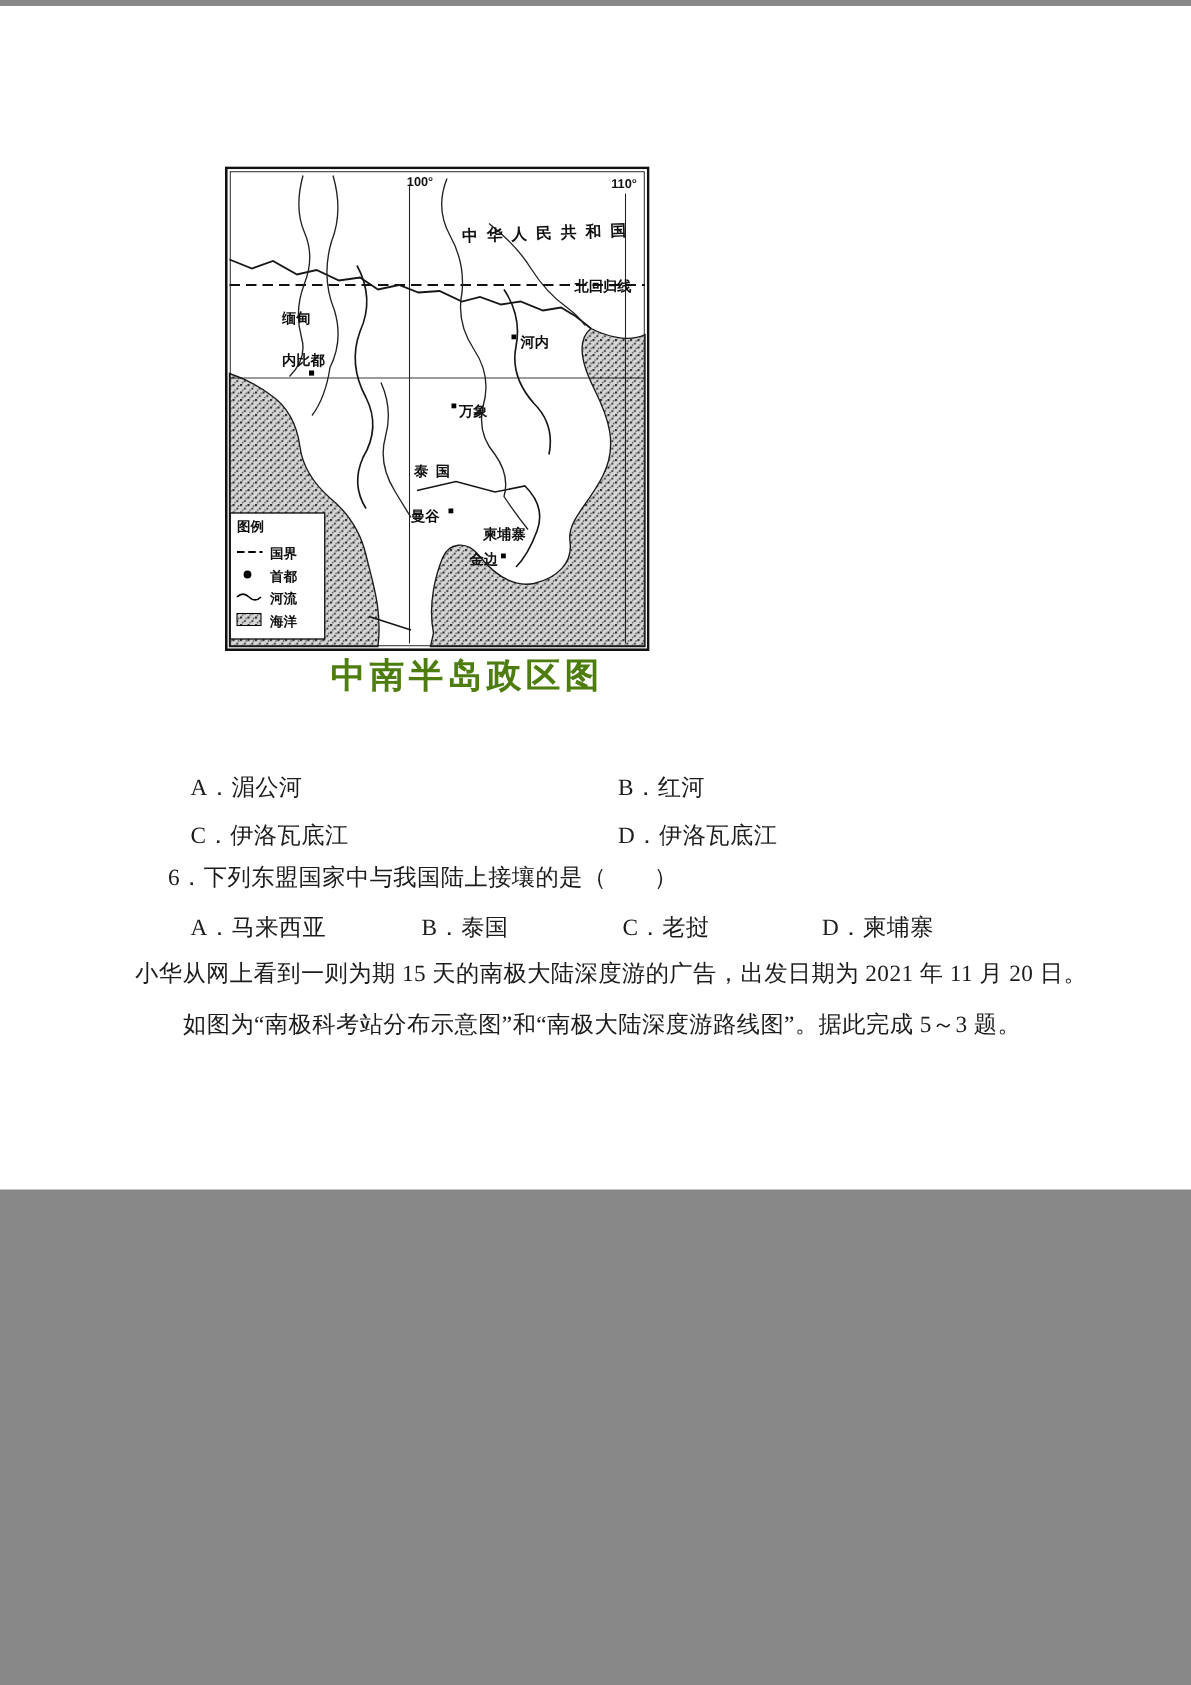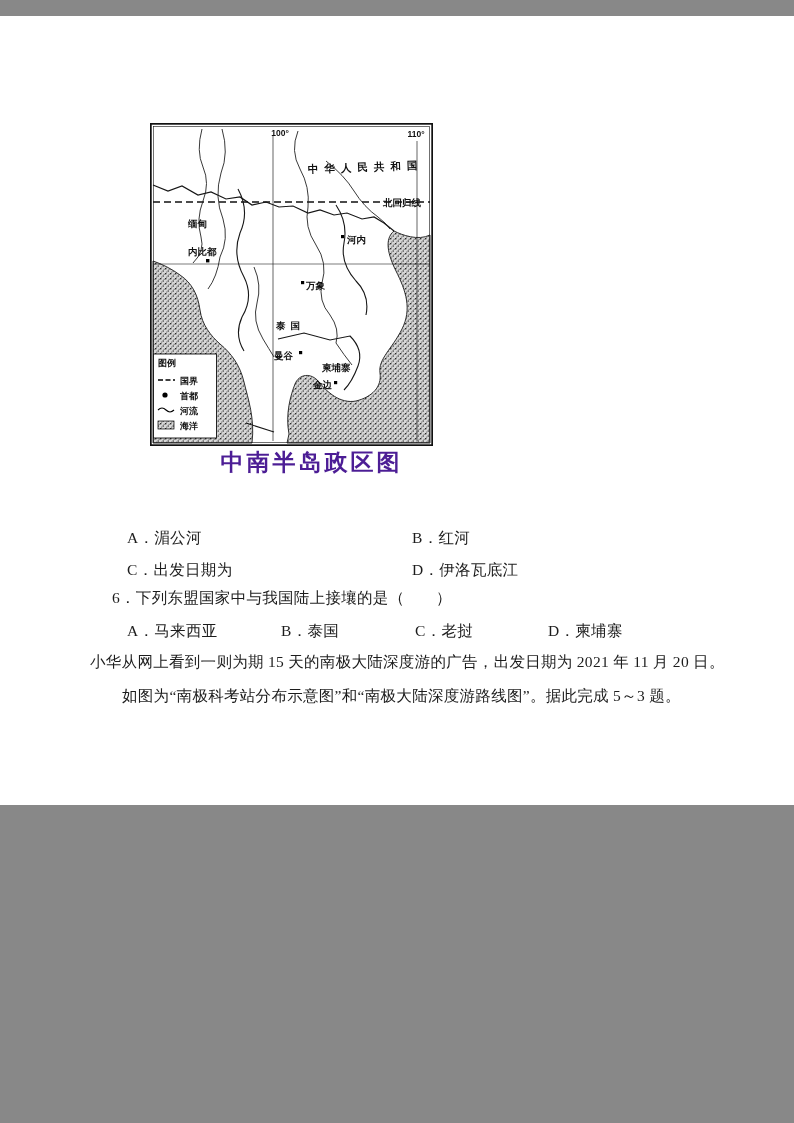--- a/index.html
+++ b/index.html
@@ -1,37 +1,37 @@
 <!DOCTYPE html>
 <html><head>
 <meta charset="utf-8">
 <style>
   html,body{margin:0;padding:0;background:#888;}
   .page{
     position:relative;
     width:794px;height:789px;
     background:#ffffff;
-    margin:16px auto;
+    margin:4px auto;
     font-family:"Liberation Serif","DejaVu Serif",serif;
     color:#1c1c1c;
     overflow:hidden;
   }
   .txt{
     position:absolute;
     font-size:15.5px;
     line-height:18px;
     white-space:nowrap;
     letter-spacing:0.3px;
   }
   .map-figure{position:absolute;left:0;top:0;margin:0;}
   .map-svg{position:absolute;left:150px;top:107px;}
   .map-caption{
     position:absolute;left:170px;top:431px;width:283px;
     text-align:center;font-size:23px;font-weight:700;letter-spacing:3px;
-    font-family:"Liberation Serif","DejaVu Serif",serif;color:#4c1d95;
+    font-family:"Liberation Serif","DejaVu Serif",serif;color:#4d7c0f;
   }
   .map-svg text{
     font-family:"Liberation Sans","DejaVu Sans",sans-serif;
     fill:#101010;
   }
   .mlab{font-size:9.5px;font-weight:700;}
   .mlab-sp{font-size:9.5px;font-weight:700;letter-spacing:5px;}
   .mtick{font-size:8.5px;font-weight:700;}
   .mleg{font-size:9px;font-weight:700;}
   .mchina{font-size:10.5px;font-weight:700;letter-spacing:6px;}
@@ -121,21 +121,21 @@
         <rect x="8" y="298" width="16" height="8" fill="url(#seafill)" stroke="#000" stroke-width="0.7"></rect>
         <text x="30" y="306" class="mleg">海洋</text>
       </g>
     </svg>
 
     <figcaption class="map-caption">中南半岛政区图</figcaption>
   </figure>
 
   <div class="txt" style="left:127px;top:513px">A．湄公河</div>
   <div class="txt" style="left:412px;top:513px">B．红河</div>
-  <div class="txt" style="left:127px;top:545px">C．出发日期为</div>
+  <div class="txt" style="left:127px;top:545px">C．伊洛瓦底江</div>
   <div class="txt" style="left:412px;top:545px">D．伊洛瓦底江</div>
 
   <div class="txt" style="left:112px;top:573px">6．下列东盟国家中与我国陆上接壤的是（　　）</div>
   <div class="txt" style="left:127px;top:606px">A．马来西亚</div>
   <div class="txt" style="left:281px;top:606px">B．泰国</div>
   <div class="txt" style="left:415px;top:606px">C．老挝</div>
   <div class="txt" style="left:548px;top:606px">D．柬埔寨</div>
 
   <div class="txt" style="left:90px;top:637px">小华从网上看到一则为期 15 天的南极大陆深度游的广告，出发日期为 2021 年 11 月 20 日。</div>
   <div class="txt" style="left:122px;top:671px">如图为“南极科考站分布示意图”和“南极大陆深度游路线图”。据此完成 5～3 题。</div>

